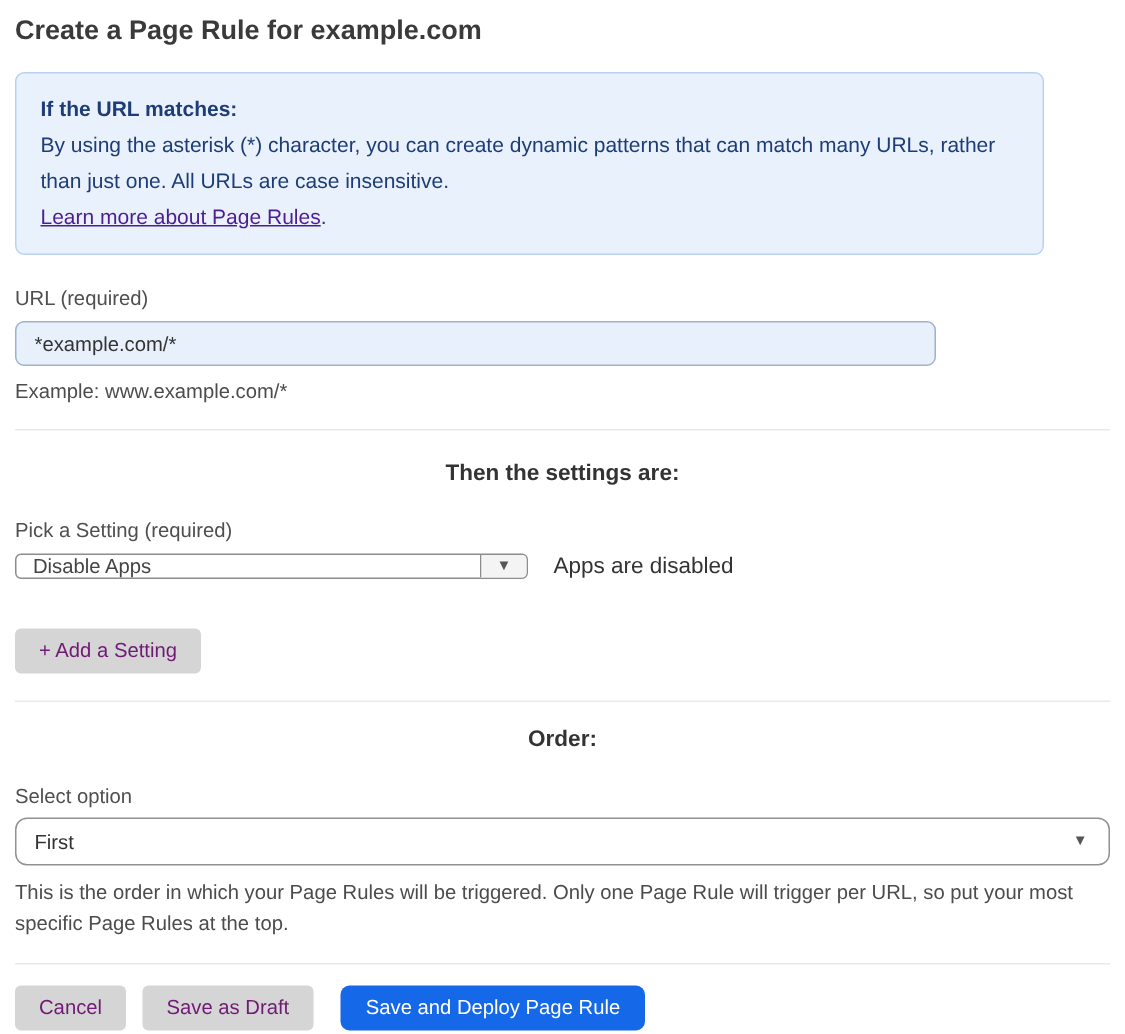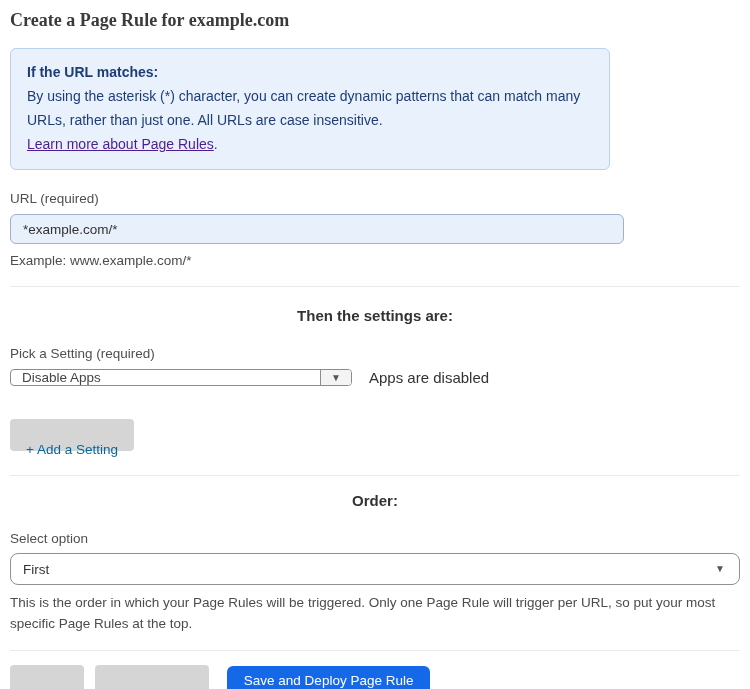--- a/index.html
+++ b/index.html
@@ -7,31 +7,30 @@
   body {
     width: 750px; height: 689px;
     font-family: "Liberation Sans", "DejaVu Sans", sans-serif;
     color: #333; font-size: 13.5px;
     padding: 8px 10px 0 10px;
     position: relative;
   }
   .page-title {
     font-size: 18px; font-weight: bold; color: #3a3a3a;
     line-height: 24px;
-    font-family: Liberation Serif, serif;
   }
   .info-box {
     margin-top: 16px;
     background: #e8f1fc;
     border: 1px solid #b9d3ee;
     border-radius: 6px;
     padding: 11px 16px 13px 16px;
     color: #1e3d77;
     font-size: 14px; line-height: 24px;
-    width: 600px;
+    width: 686px;
   }
   .info-heading { font-weight: bold; }
   .info-link { color: #4c1d95; text-decoration: underline; cursor: pointer; }
   .field-label { margin-top: 21px; color: #4f4f4f; font-size: 13.5px; }
   .url-input {
     margin-top: 8px;
     width: 614px; height: 30px;
     background: #e8f0fb;
     border: 1px solid #9fb2cd;
     border-radius: 6px;
@@ -62,24 +61,24 @@
     background: #f4f4f4;
     display: flex; align-items: center; justify-content: center;
     border-radius: 0 3px 3px 0;
   }
   .caret { font-size: 10px; color: #555; line-height: 1; }
   .setting-status { margin-left: 17px; font-size: 15px; color: #333; }
   .btn {
     display: inline-block;
     height: 30px;
     border: none; border-radius: 4px;
-    background: #d5d5d5; color: #0369a1;
+    background: #d5d5d5; color: #701a75;
     font-family: "Liberation Sans", "DejaVu Sans", sans-serif;
     font-size: 13.5px;
-    padding: 16px 16px;
+    padding: 0 16px;
     cursor: pointer;
     line-height: 30px;
   }
   .add-setting-btn { margin-top: 33px; }
   .order-select {
     margin-top: 7px;
     width: 730px; height: 32px;
     background: #fff;
     border: 1.5px solid #919191;
     border-radius: 8px;

